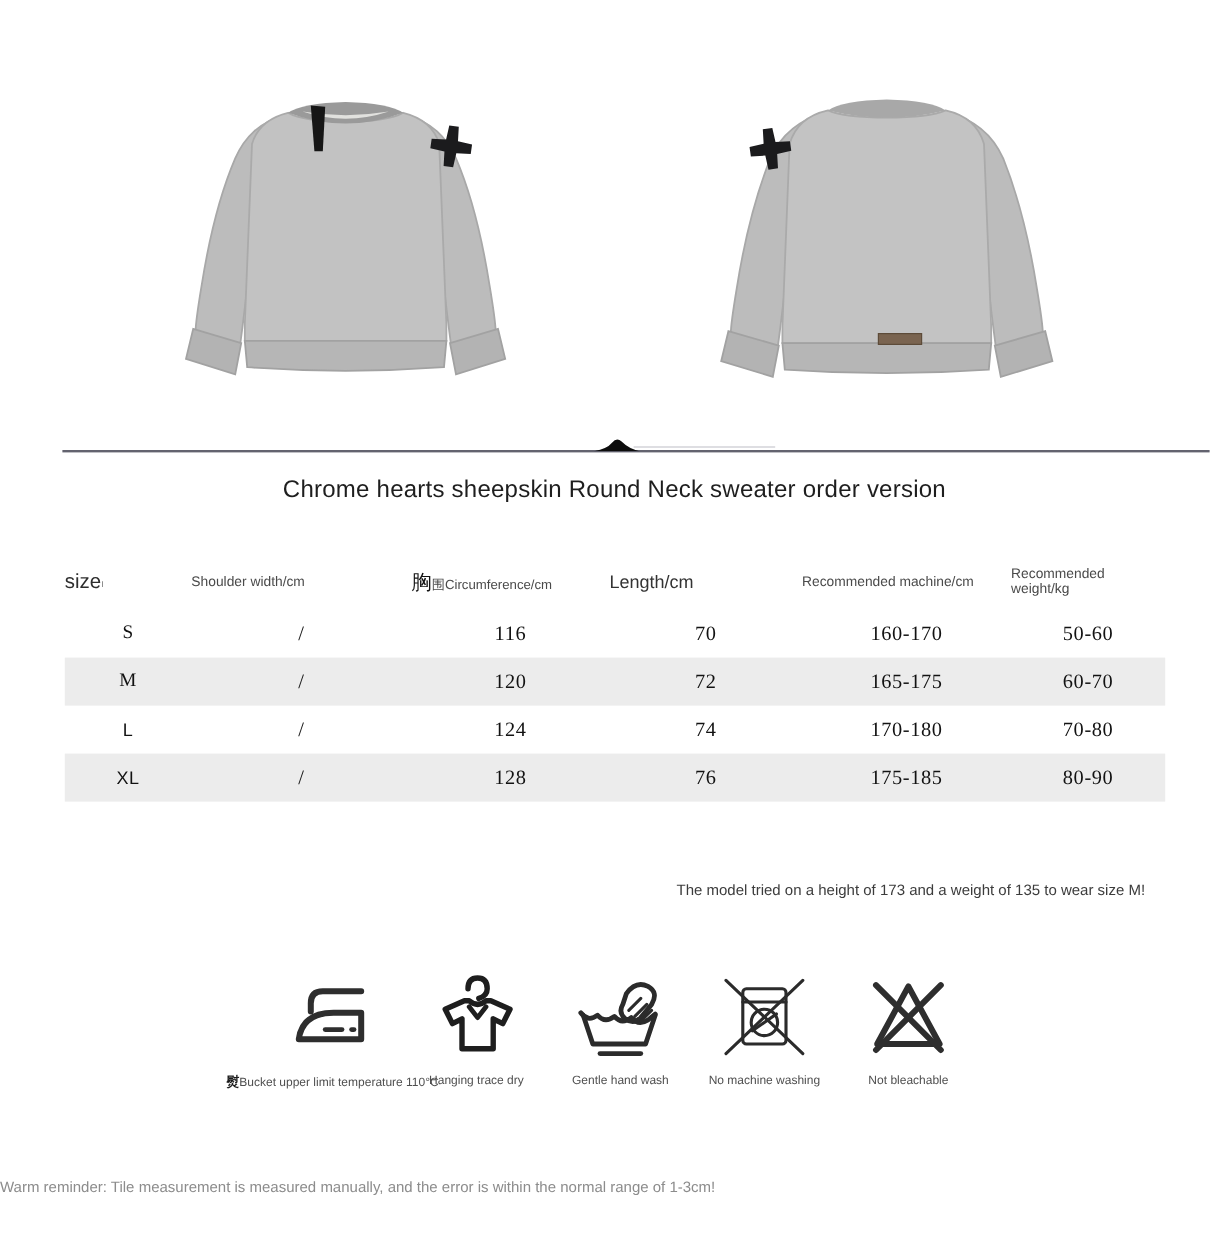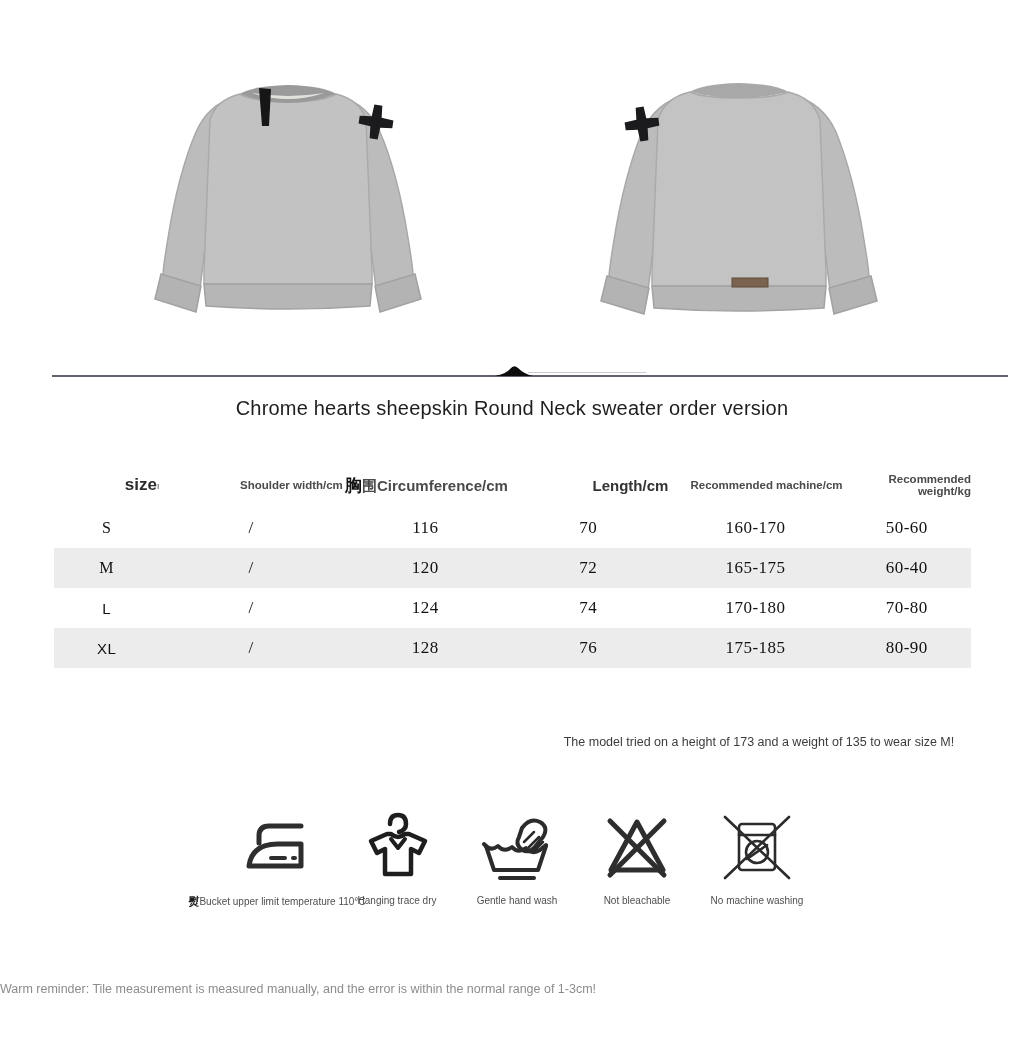--- a/index.html
+++ b/index.html
@@ -17,27 +17,27 @@
   .divider-peak{position:absolute;left:492px;top:364px;width:44px;height:12px;}
 
   
   .title{position:absolute;left:0;top:397px;width:1024px;text-align:center;
          font-size:20px;color:#1e1e1e;letter-spacing:.2px;}
 
   
   .size-table{position:absolute;left:54px;top:462px;width:917px;}
   .t-grid{display:grid;grid-template-columns:11.5% 20% 18% 17.5% 19% 14%;}
   .t-head{height:46px;align-items:center;}
-  .t-head > div{text-align:right;font-weight:bold;}
+  .t-head > div{text-align:left;}
   .h-size{font-size:17px;color:#2d2d2d;}
   .h-size .mark{font-size:9px;color:#8a8a8a;vertical-align:1px;}
   .h-small{font-size:11.5px;color:#4a4a4a;}
   .h-length{font-size:15px;color:#333;}
   .h-chest .cn{font-size:17px;color:#111;}
-  .h-chest .sub{font-size:15px;color:#4a4a4a;}
+  .h-chest .sub{font-size:11px;color:#4a4a4a;}
   .t-row{height:40px;align-items:center;font-family:"Liberation Serif","DejaVu Serif",serif;
          font-size:17px;color:#121212;letter-spacing:.5px;}
   .t-row > div{text-align:center;}
   .t-row.shaded{background:#ececec;}
   .t-row .c-size{font-size:16px;}
   .t-row.sans-size .c-size{font-family:"Liberation Sans",sans-serif;font-size:15px;}
 
   
   .note{position:absolute;top:735px;font-size:12.5px;color:#3c3c3c;text-align:center;}
   .note.left{left:55px;width:420px;}
@@ -132,21 +132,21 @@
       <div>160-170</div>
       <div>50-60</div>
     </div>
 
     <div class="t-grid t-row shaded">
       <div class="c-size">M</div>
       <div>/</div>
       <div>120</div>
       <div>72</div>
       <div>165-175</div>
-      <div>60-40</div>
+      <div>60-70</div>
     </div>
 
     <div class="t-grid t-row sans-size">
       <div class="c-size">L</div>
       <div>/</div>
       <div>124</div>
       <div>74</div>
       <div>170-180</div>
       <div>70-80</div>
     </div>
@@ -192,44 +192,44 @@
       <div class="care-icon">
         <svg width="82" height="80" viewBox="0 0 82 80" fill="none" stroke="#2b2b2b" stroke-width="4" stroke-linecap="round" stroke-linejoin="round">
           <path d="M8,36 q6,8 14,2 q6,7 14,1 q6,7 14,1 q6,7 14,2 l6,-5"></path>
           <path d="M10,38 L18,62 H62 L70,38"></path>
           <line x1="24" y1="70" x2="58" y2="70"></line>
           <path d="M46,20 q8,-11 18,-6 q9,5 3,15 l-9,11 q-6,6 -13,1 q-6,-5 -2,-12 z"></path>
           <path d="M48,34 l10,-10 M53,39 l10,-10 M58,43 l9,-9" stroke-width="2.5"></path>
         </svg>
       </div>
       <div class="care-label"><span class="care-prefix"></span><span>Gentle hand wash</span></div>
-    </div>
-
-    <div class="care-item">
-      <div class="care-icon">
-        <svg width="80" height="80" viewBox="0 0 80 80" fill="none" stroke="#2e2e2e" stroke-width="5" stroke-linecap="round" stroke-linejoin="round">
-          <path d="M40,14 L66,62 H14 Z"></path>
-          <line x1="13" y1="13" x2="67" y2="67"></line>
-          <line x1="67" y1="13" x2="13" y2="67"></line>
-        </svg>
-      </div>
-      <div class="care-label"><span class="care-prefix"></span><span>Not bleachable</span></div>
     </div>
 
     <div class="care-item">
       <div class="care-icon">
         <svg width="80" height="80" viewBox="0 0 80 80" fill="none" stroke="#2b2b2b" stroke-width="2.6" stroke-linecap="round" stroke-linejoin="round">
           <rect x="22" y="16" width="36" height="46" rx="3"></rect>
           <line x1="22" y1="27" x2="58" y2="27"></line>
           <circle cx="40" cy="44" r="11"></circle>
           <line x1="30" y1="51" x2="50" y2="37"></line>
           <line x1="8" y1="9" x2="72" y2="70"></line>
           <line x1="72" y1="9" x2="8" y2="70"></line>
         </svg>
       </div>
       <div class="care-label"><span class="care-prefix"></span><span>No machine washing</span></div>
     </div>
 
+    <div class="care-item">
+      <div class="care-icon">
+        <svg width="80" height="80" viewBox="0 0 80 80" fill="none" stroke="#2e2e2e" stroke-width="5" stroke-linecap="round" stroke-linejoin="round">
+          <path d="M40,14 L66,62 H14 Z"></path>
+          <line x1="13" y1="13" x2="67" y2="67"></line>
+          <line x1="67" y1="13" x2="13" y2="67"></line>
+        </svg>
+      </div>
+      <div class="care-label"><span class="care-prefix"></span><span>Not bleachable</span></div>
+    </div>
+
   </div>
 
   <div class="reminder">Warm reminder: Tile measurement is measured manually, and the error is within the normal range of 1-3cm!</div>
 
 </div>
 
 </body></html>

